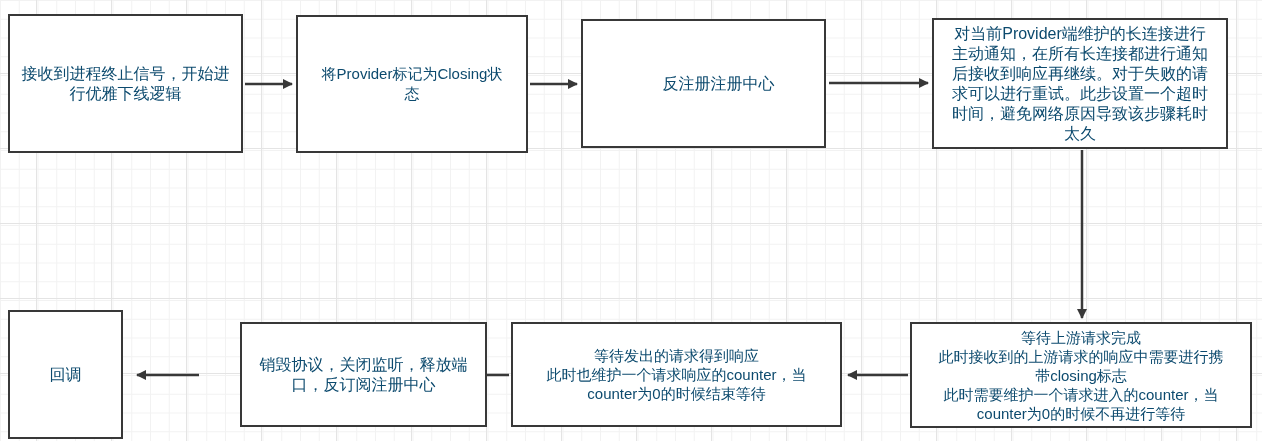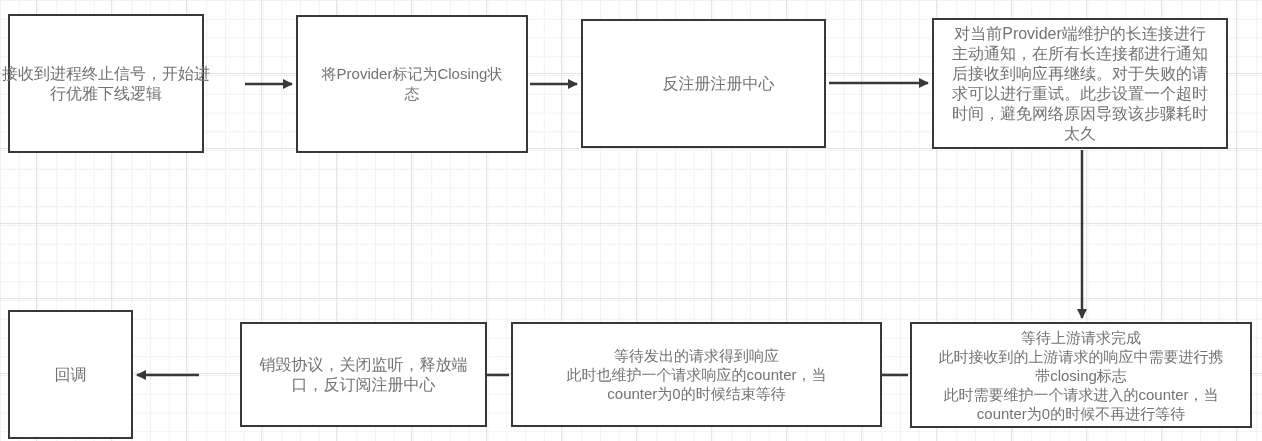--- a/index.html
+++ b/index.html
@@ -26,37 +26,37 @@
     left: 0; top: 0;
     width: 1262px; height: 441px;
     pointer-events: none;
   }
   .edges line { pointer-events: stroke; }
   .node {
     position: absolute;
     box-sizing: border-box;
     background: #ffffff;
     border: 2.5px solid #383838;
-    color: #737373;
+    color: #0c4a6e;
     display: flex;
     align-items: center;
     justify-content: center;
     text-align: center;
     font-size: 15px;
     line-height: 19px;
   }
   .node .label { white-space: pre; }
-  .n-receive  { left: 8px;   top: 14px;  width: 196px; height: 139px; font-size: 16px; line-height: 20px; }
+  .n-receive  { left: 8px;   top: 14px;  width: 235px; height: 139px; font-size: 16px; line-height: 20px; }
   .n-mark     { left: 296px; top: 15px;  width: 232px; height: 138px; font-size: 15px; line-height: 20px; justify-content: center; }
   .n-dereg    { left: 581px; top: 19px;  width: 245px; height: 129px; font-size: 16px; line-height: 20px; padding-left: 30px; }
   .n-notify   { left: 932px; top: 18px;  width: 296px; height: 131px; font-size: 16px; line-height: 20px; }
   .n-upstream { left: 910px; top: 322px; width: 342px; height: 106px; }
-  .n-responses{ left: 511px; top: 322px; width: 371px; height: 105px; }
+  .n-responses{ left: 511px; top: 322px; width: 331px; height: 105px; }
   .n-destroy  { left: 208px; top: 322px; width: 247px; height: 105px; font-size: 16px; line-height: 20px; margin-left: 32px; }
-  .n-callback { left: 8px;   top: 310px; width: 125px; height: 129px; font-size: 16px; }
+  .n-callback { left: 8px;   top: 310px; width: 115px; height: 129px; font-size: 16px; }
 </style>
 </head>
 <body>
 
 <div class="canvas">
 
   <svg class="edges">
     <defs>
       <marker id="ah" viewBox="0 0 10 10" refX="9" refY="5" markerWidth="12" markerHeight="10" markerUnits="userSpaceOnUse" orient="auto">
         <path d="M0,0 L10,5 L0,10 Z" fill="#383838"></path>

